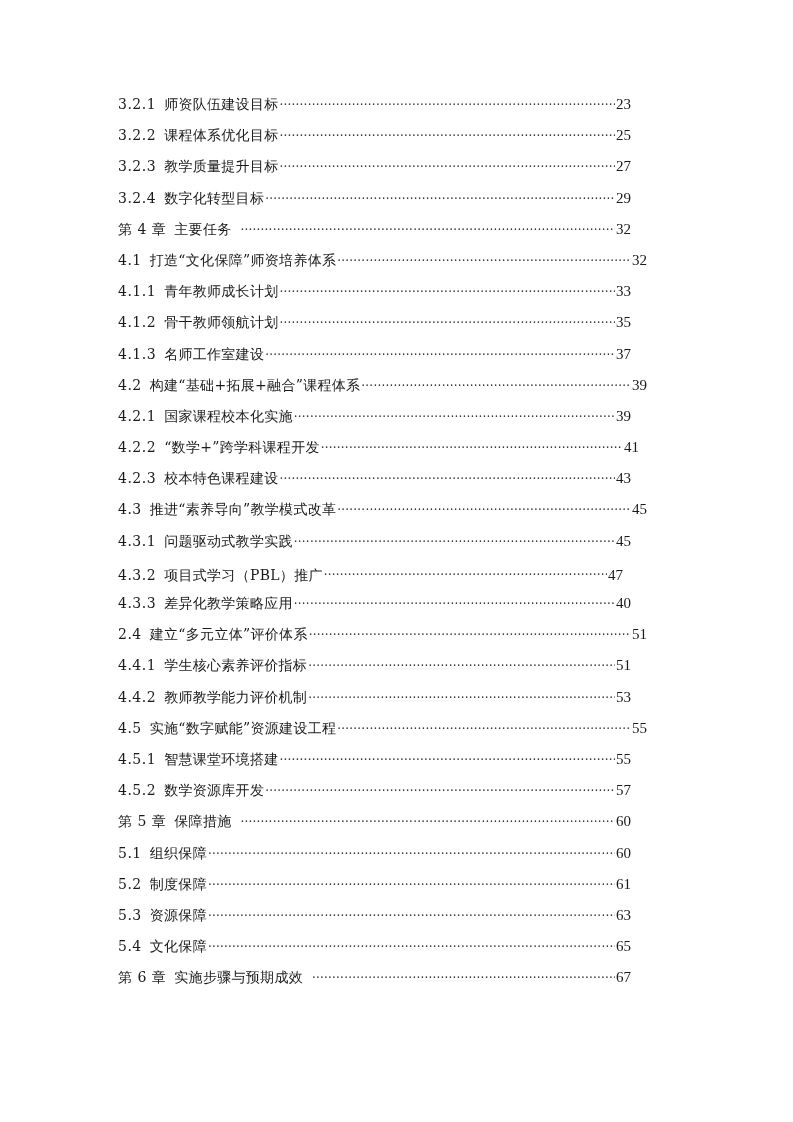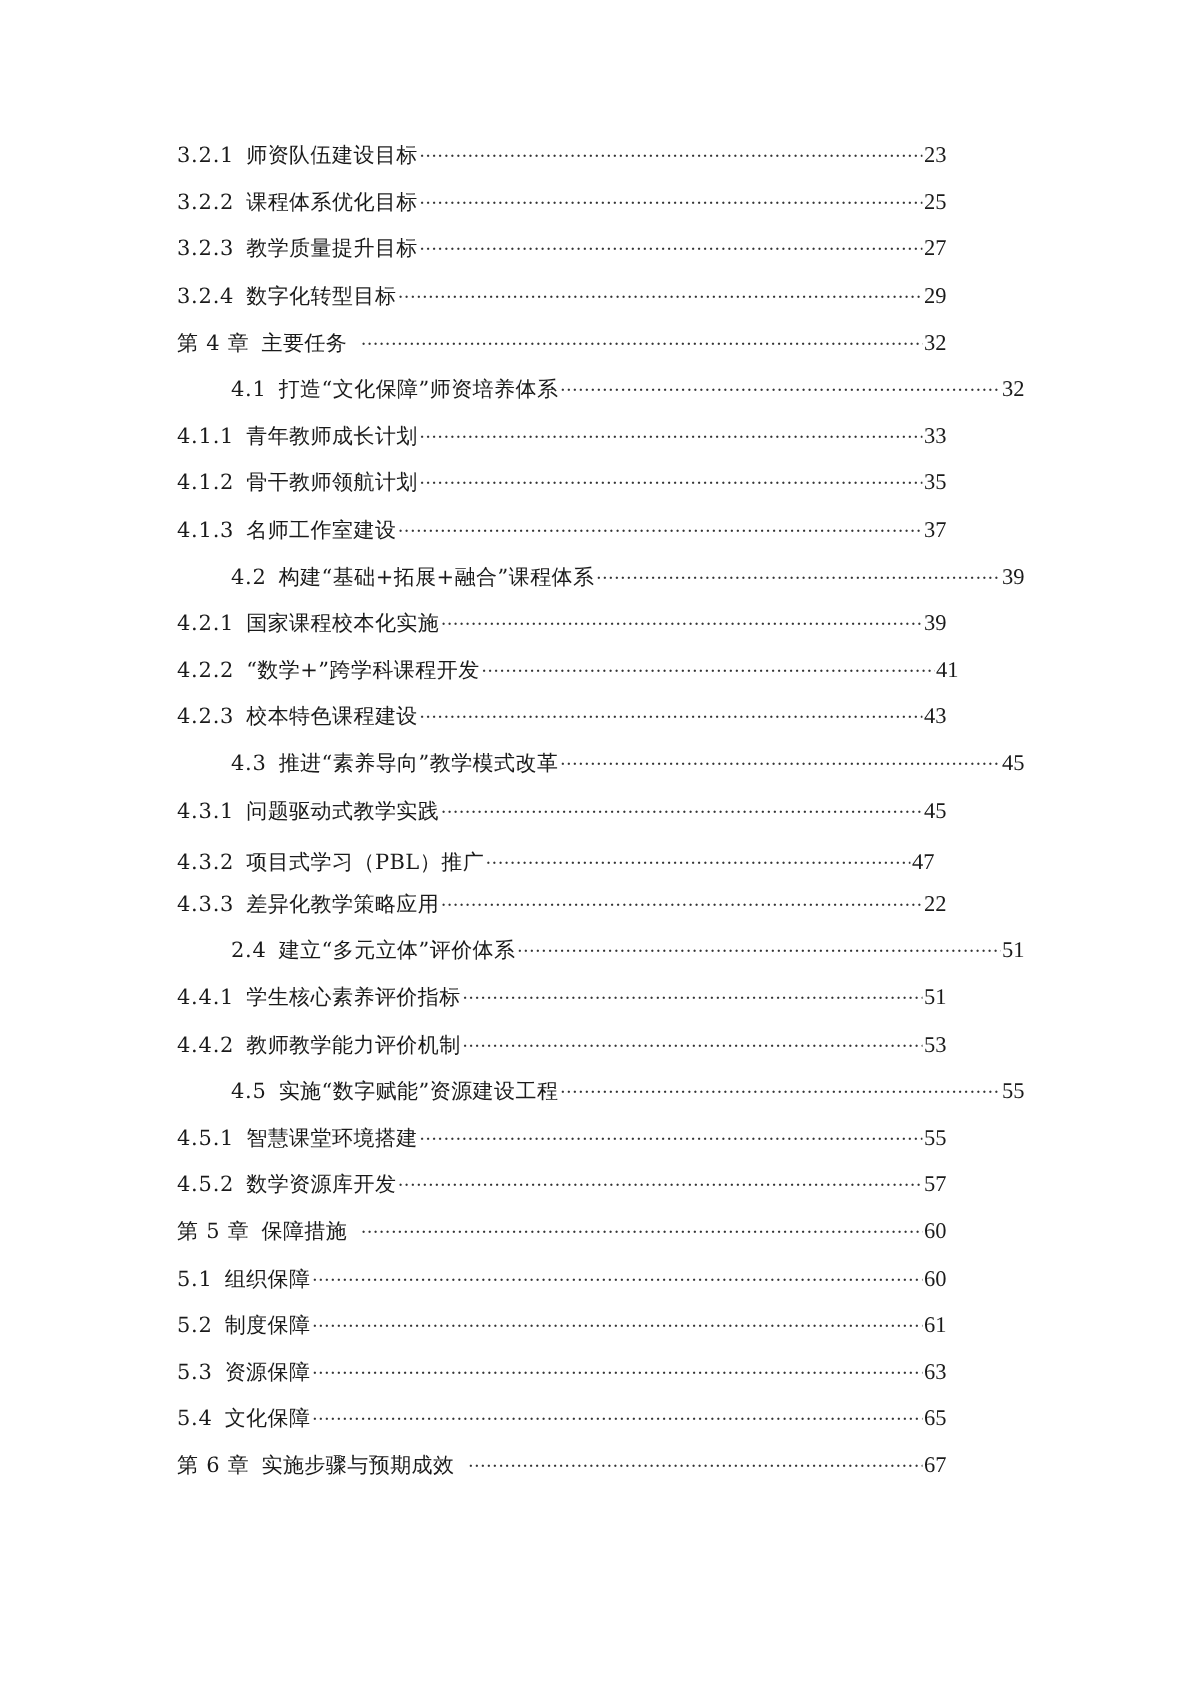--- a/index.html
+++ b/index.html
@@ -24,21 +24,21 @@
     .toc-line {
       height: 31.2px;
       line-height: 24px;
       font-size: 14px;
       display: flex;
       align-items: baseline;
       white-space: nowrap;
       width: 513px;
       cursor: pointer;
     }
-    .toc-line.wide { width: 529px; margin-left: 36px; }
+    .toc-line.wide { width: 529px; }
     .toc-line.short { width: 505px; align-items: center; }
     .toc-num {
       flex: 0 0 auto;
       letter-spacing: 0.5px;
       margin-right: 8px;
     }
     .toc-title {
       flex: 0 0 auto;
       letter-spacing: 0.3px;
     }
@@ -174,21 +174,21 @@
     <span class="toc-num">4.3.2</span>
     <span class="toc-title">项目式学习（PBL）推广</span>
     <span class="toc-dots"></span>
     <span class="toc-page">47</span>
   </div>
 
   <div class="toc-line">
     <span class="toc-num">4.3.3</span>
     <span class="toc-title">差异化教学策略应用</span>
     <span class="toc-dots"></span>
-    <span class="toc-page">22</span>
+    <span class="toc-page">40</span>
   </div>
 
   <div class="toc-line wide">
     <span class="toc-num">2.4</span>
     <span class="toc-title">建立“多元立体”评价体系</span>
     <span class="toc-dots"></span>
     <span class="toc-page">51</span>
   </div>
 
   <div class="toc-line">

